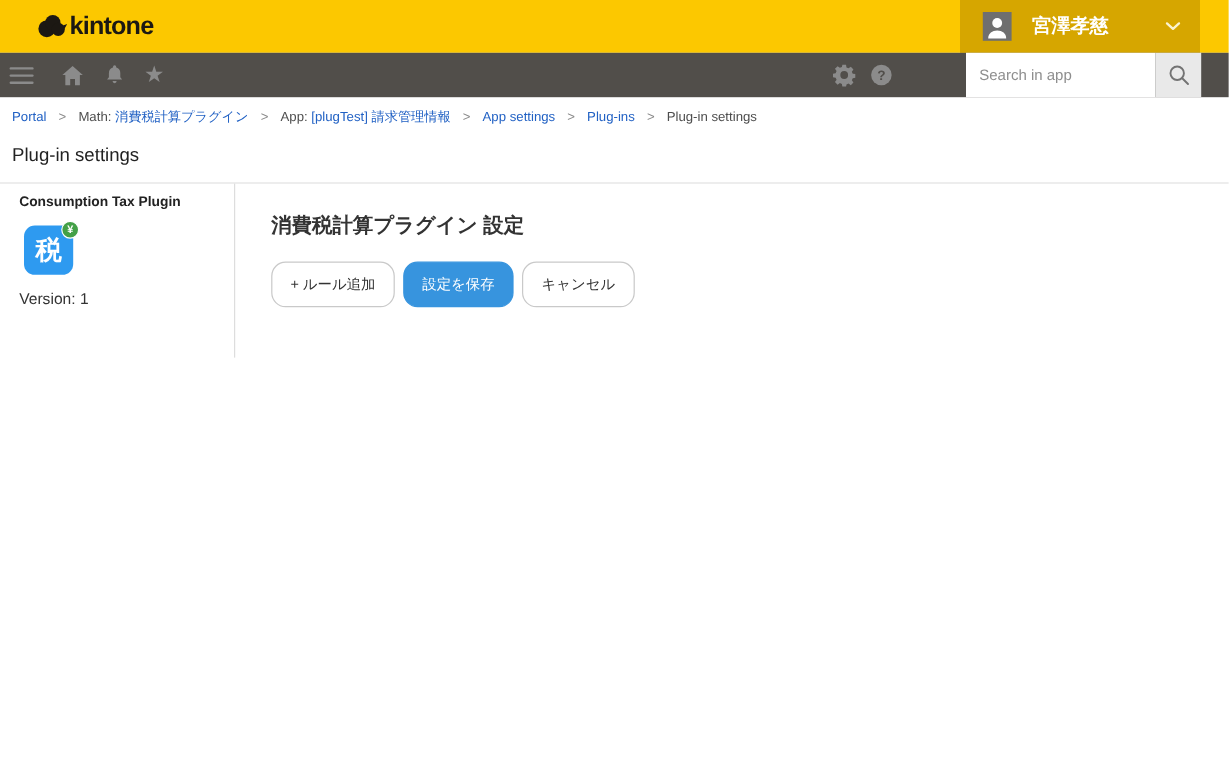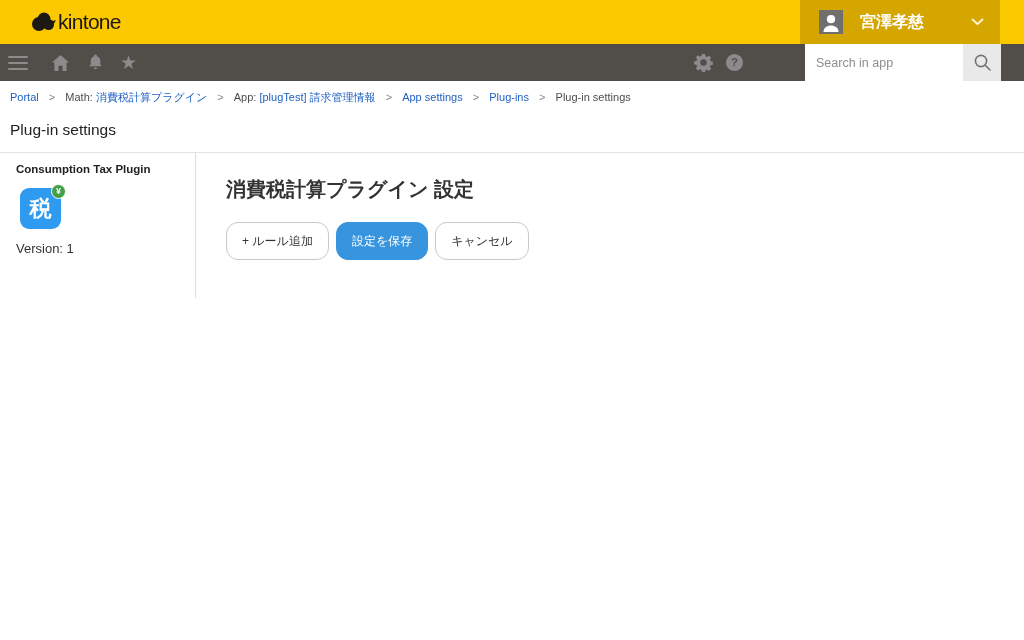--- a/index.html
+++ b/index.html
@@ -20,21 +20,21 @@
     -webkit-font-smoothing:antialiased;
   }
 
   
   .app-header{
     height:44px;background:var(--header-yellow);
     position:relative;display:flex;align-items:center;
   }
   .logo{display:flex;align-items:center;margin-left:30px;cursor:pointer;}
   .logo-mark{width:26px;height:24px;margin-right:2px;}
-  .logo-text{font-size:21px;font-weight:normal;color:#1C1813;letter-spacing:-0.7px;}
+  .logo-text{font-size:21px;font-weight:bold;color:#1C1813;letter-spacing:-0.7px;}
 
   .user-menu{
     position:absolute;top:0;right:24px;width:200px;height:44px;
     background:var(--user-area-gold);display:flex;align-items:center;cursor:pointer;
   }
   .avatar{
     width:24px;height:24px;background:#6F6F6F;margin-left:19px;
     display:flex;align-items:flex-end;justify-content:center;overflow:hidden;flex:none;
   }
   .user-name{color:#FFFFFF;font-size:16px;font-weight:bold;margin-left:17px;flex:1;}
@@ -100,21 +100,21 @@
   .plugin-icon-char{color:#fff;font-size:22px;font-weight:bold;}
   .plugin-icon-badge{
     position:absolute;top:-4px;right:-5px;width:15px;height:15px;border-radius:50%;
     background:var(--badge-green);border:1px solid #fff;
     display:flex;align-items:center;justify-content:center;
     color:#fff;font-size:9px;font-weight:bold;line-height:1;
   }
   .plugin-version{font-size:13px;color:#333;margin-top:12px;}
 
   .main{padding:23px 0 0 30px;}
-  .main-heading{font-size:20px;font-weight:600;color:#333;margin:0;}
+  .main-heading{font-size:17px;font-weight:600;color:#333;margin:0;}
   .main-desc{font-size:12px;color:#666;margin-top:11px;letter-spacing:0.2px;}
   .btn-row{display:flex;gap:7px;margin-top:19px;}
   .btn{
     height:38px;padding:4px 15px;font-size:12px;border-radius:12px;cursor:pointer;
     font-family:inherit;display:flex;align-items:center;justify-content:center;
   }
   .btn-default{background:#fff;border:1px solid #C9C9C9;color:#333;}
   .btn-primary{background:var(--save-blue);border:1px solid var(--save-blue);color:#fff;}
 </style>
 </head>

